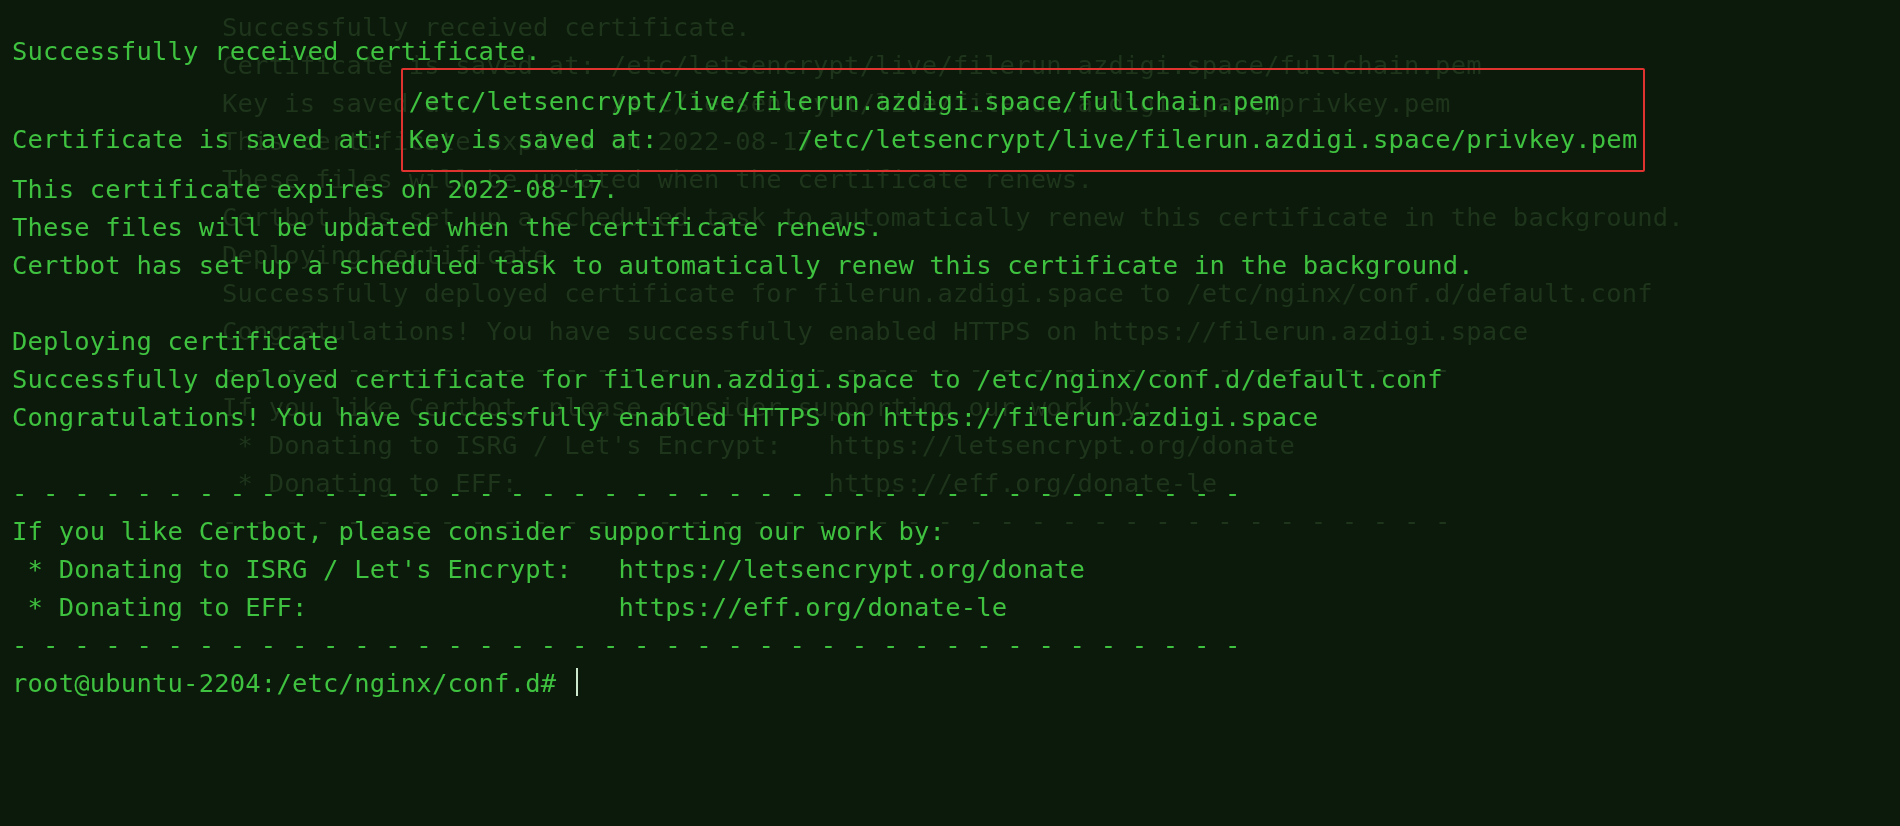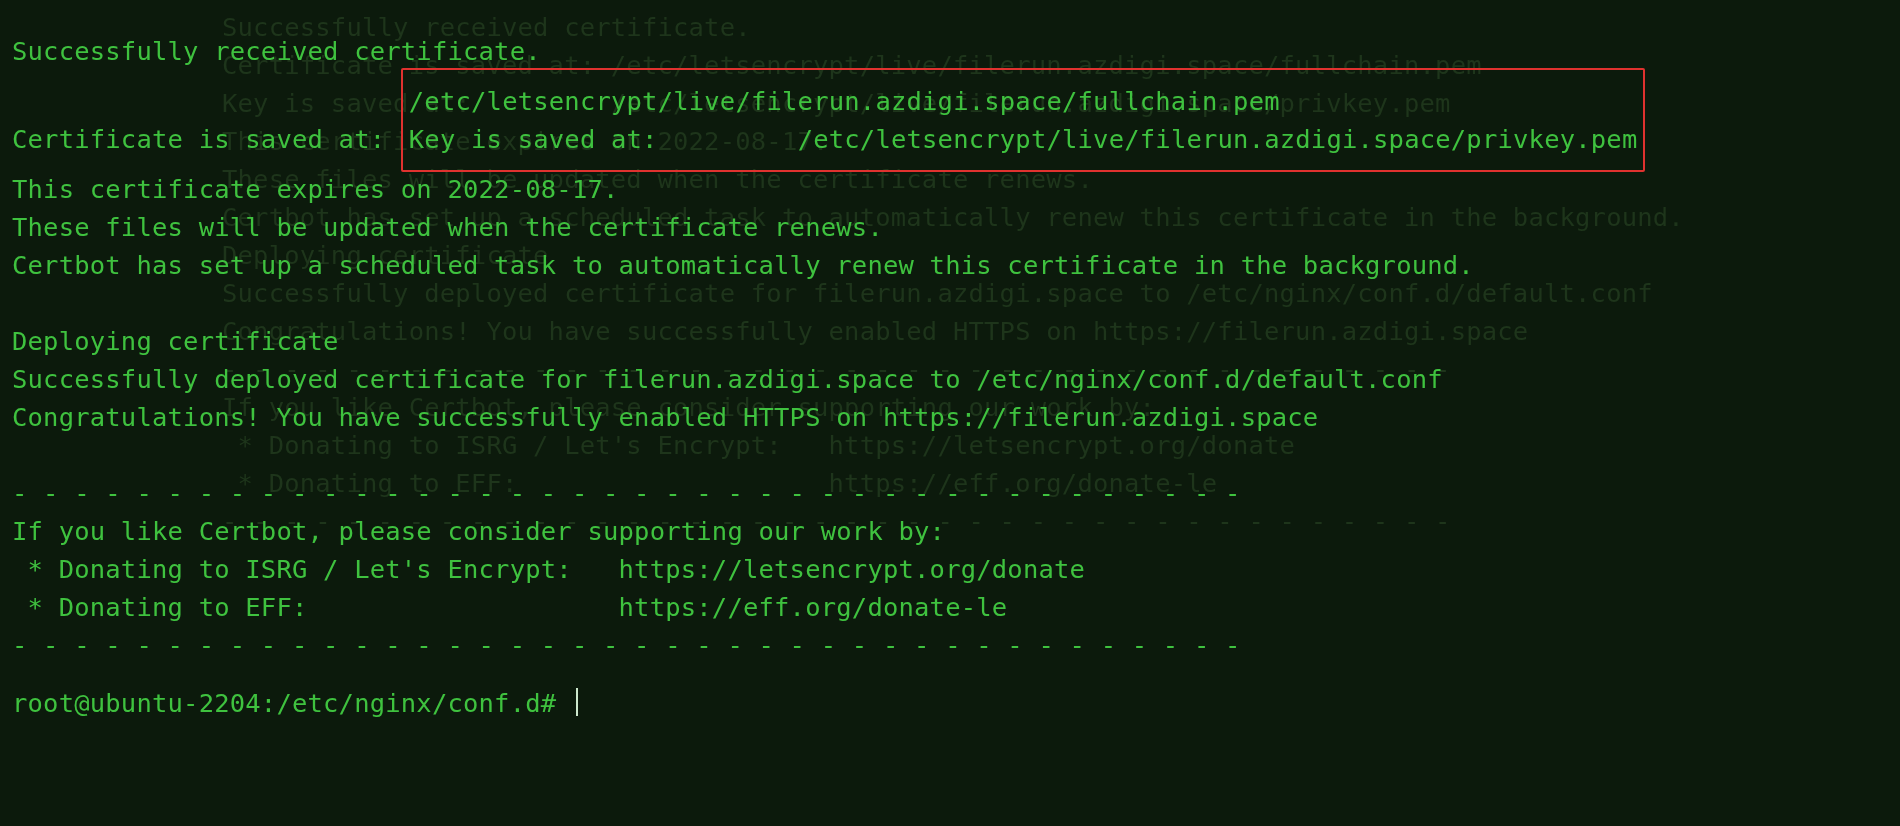--- a/index.html
+++ b/index.html
@@ -45,21 +45,21 @@
   .cursor {
     display: inline-block;
     width: 2px;
     height: 28px;
     background: #cde8cd;
     vertical-align: -4px;
     margin-left: 4px;
     animation: blink 1s steps(1) infinite;
   }
   @keyframes blink { 50% { opacity: 0; } }
-  .prompt-spot { position: relative; margin-top: 20px; }
+  .prompt-spot { position: relative; }
 </style>
 </head>
 <body>
 
 <pre class="ghost"><span class="line">Successfully received certificate.</span><span class="line">Certificate is saved at: /etc/letsencrypt/live/filerun.azdigi.space/fullchain.pem</span><span class="line">Key is saved at:         /etc/letsencrypt/live/filerun.azdigi.space/privkey.pem</span><span class="line">This certificate expires on 2022-08-17.</span><span class="line">These files will be updated when the certificate renews.</span><span class="line">Certbot has set up a scheduled task to automatically renew this certificate in the background.</span><span class="line"></span><span class="line">Deploying certificate</span><span class="line">Successfully deployed certificate for filerun.azdigi.space to /etc/nginx/conf.d/default.conf</span><span class="line">Congratulations! You have successfully enabled HTTPS on https://filerun.azdigi.space</span><span class="line"></span><span class="line">- - - - - - - - - - - - - - - - - - - - - - - - - - - - - - - - - - - - - - - -</span><span class="line">If you like Certbot, please consider supporting our work by:</span><span class="line"> * Donating to ISRG / Let's Encrypt:   https://letsencrypt.org/donate</span><span class="line"> * Donating to EFF:                    https://eff.org/donate-le</span><span class="line">- - - - - - - - - - - - - - - - - - - - - - - - - - - - - - - - - - - - - - - -</span></pre>
 
 <pre class="term"><span class="line">Successfully received certificate.</span><span class="line"><span>Certificate is saved at: </span><span class="box"><span>/etc/letsencrypt/live/filerun.azdigi.space/fullchain.pem</span>
 <span>Key is saved at:         </span><span>/etc/letsencrypt/live/filerun.azdigi.space/privkey.pem</span></span></span><span class="line">This certificate expires on 2022-08-17.</span><span class="line">These files will be updated when the certificate renews.</span><span class="line">Certbot has set up a scheduled task to automatically renew this certificate in the background.</span><span class="line"> </span><span class="line">Deploying certificate</span><span class="line">Successfully deployed certificate for filerun.azdigi.space to /etc/nginx/conf.d/default.conf</span><span class="line">Congratulations! You have successfully enabled HTTPS on https://filerun.azdigi.space</span><span class="line"> </span><span class="line">- - - - - - - - - - - - - - - - - - - - - - - - - - - - - - - - - - - - - - - -</span><span class="line">If you like Certbot, please consider supporting our work by:</span><span class="line"> * Donating to ISRG / Let's Encrypt:   https://letsencrypt.org/donate</span><span class="line"> * Donating to EFF:                    https://eff.org/donate-le</span><span class="line">- - - - - - - - - - - - - - - - - - - - - - - - - - - - - - - - - - - - - - - -</span><span class="line prompt-spot"><span>root@ubuntu-2204:/etc/nginx/conf.d# </span><span class="cursor"></span></span></pre>
 
 </body></html>

